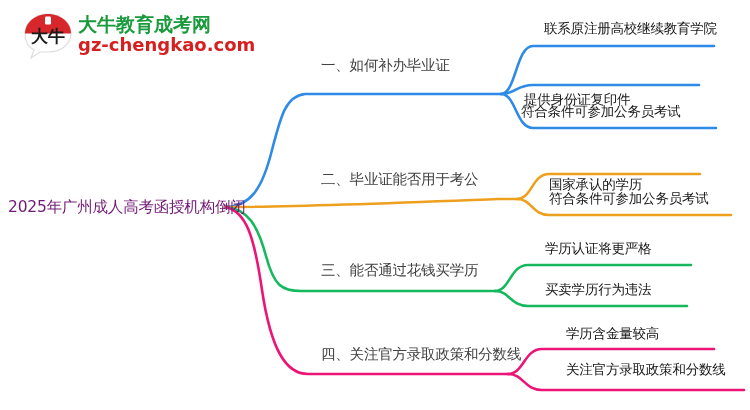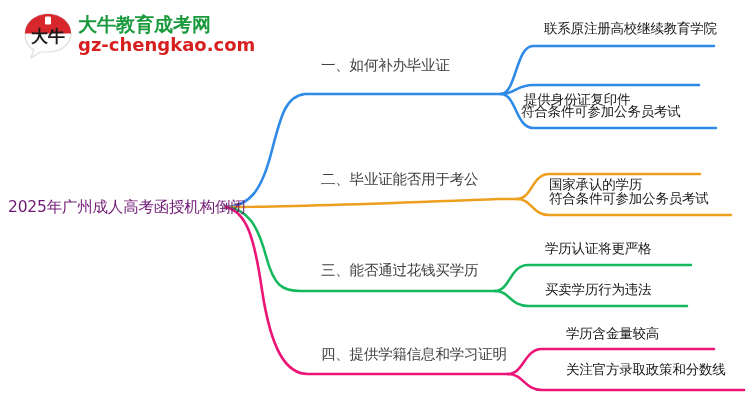--- a/index.html
+++ b/index.html
@@ -142,15 +142,15 @@
 <div class="node leaf-node" style="left:521px; top:103px;">符合条件可参加公务员考试</div>
 
 <div class="node topic-node" style="left:321px; top:170px;">二、毕业证能否用于考公</div>
 <div class="node leaf-node" style="left:549px; top:149px;margin-top:27px;">国家承认的学历</div>
 <div class="node leaf-node" style="left:549px; top:190px;text-align:center;">符合条件可参加公务员考试</div>
 
 <div class="node topic-node" style="left:321px; top:261px;">三、能否通过花钱买学历</div>
 <div class="node leaf-node" style="left:545px; top:240px;">学历认证将更严格</div>
 <div class="node leaf-node" style="left:545px; top:281px;">买卖学历行为违法</div>
 
-<div class="node topic-node" style="left:321px; top:345px;">四、提供学籍信息和学习证明</div>
+<div class="node topic-node" style="left:321px; top:345px;">四、关注官方录取政策和分数线</div>
 <div class="node leaf-node" style="left:566px; top:325px;">学历含金量较高</div>
 <div class="node leaf-node" style="left:566px; top:361px;">关注官方录取政策和分数线</div>
 
 </body></html>

